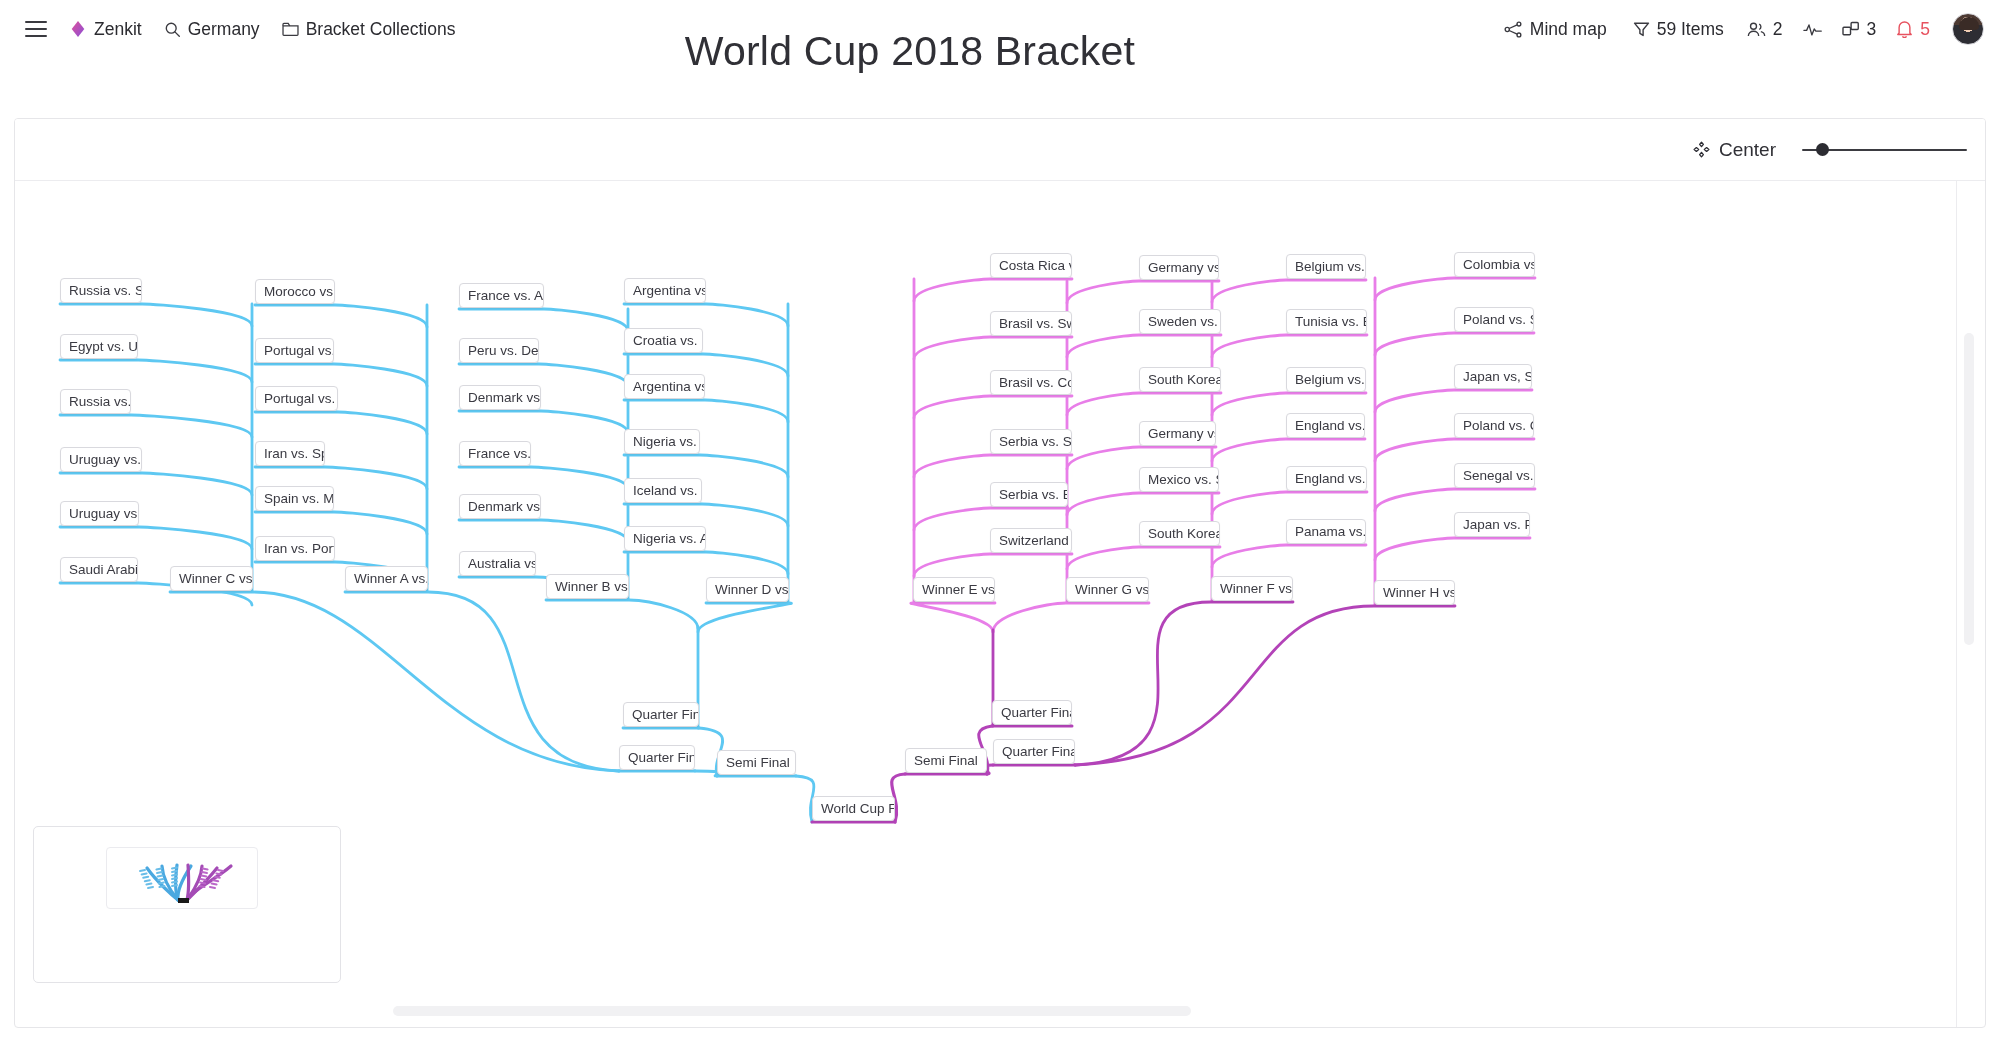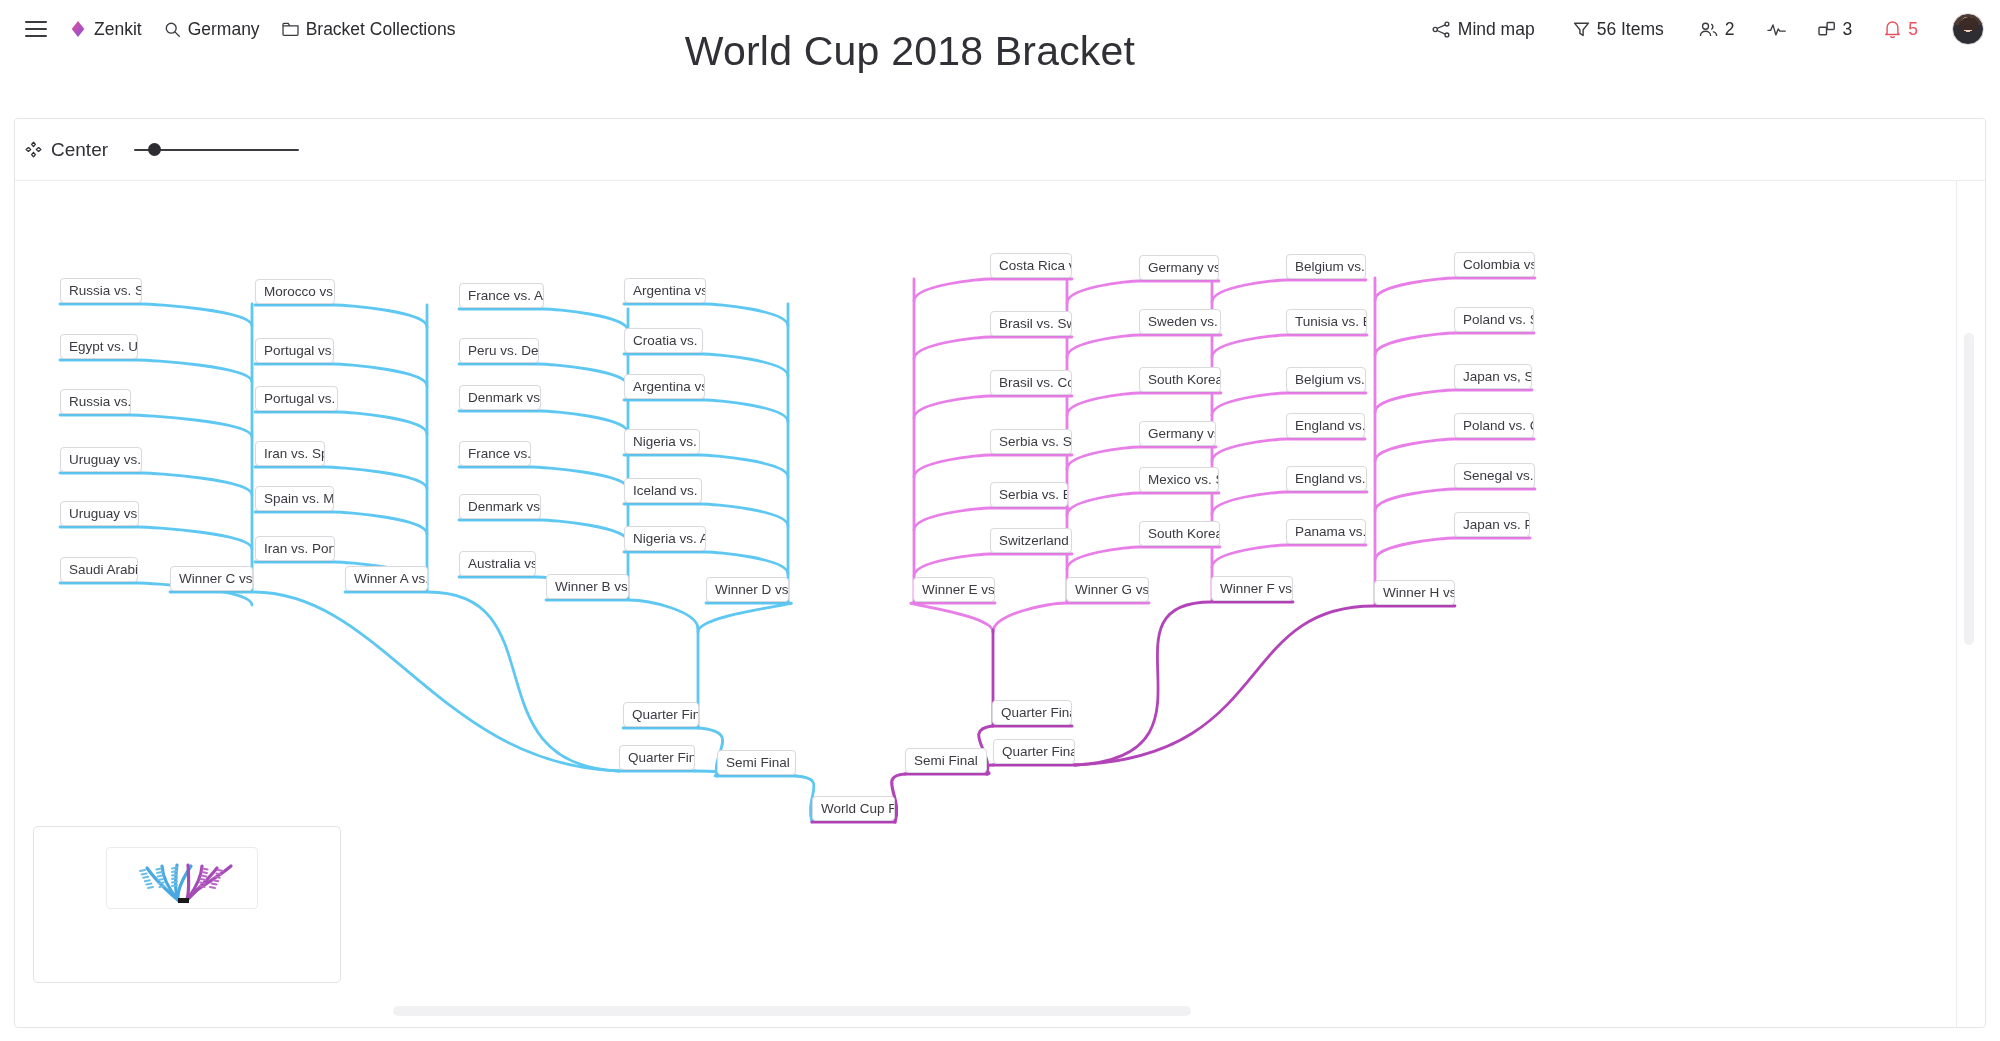--- a/index.html
+++ b/index.html
@@ -9,21 +9,21 @@
     background:#ffffff; overflow:hidden;
   }
 
   
   #topbar{
     position:absolute; left:0; top:0; width:2000px; height:58px;
     display:flex; align-items:center; z-index:30;
   }
   .tb-left{ display:flex; align-items:center; gap:0px; padding-left:14px; }
   .tb-right{ position:absolute; right:16px; top:0; height:58px;
-             display:flex; align-items:center; gap:16px; }
+             display:flex; align-items:center; gap:4px; }
   .tb-item{
     display:flex; align-items:center; gap:7px;
     padding:6px 11px; border-radius:5px;
     font-size:17.5px; color:#2b2b30; white-space:nowrap;
   }
   .tb-item.sm{ font-size:17px; padding:6px 8px; }
   .hamb{ width:22px; height:16px; position:relative; }
   .hamb i{ position:absolute; left:0; width:22px; height:1.7px; background:#3a3a40; border-radius:1px;}
   .hamb i:nth-child(1){top:0;} .hamb i:nth-child(2){top:7px;} .hamb i:nth-child(3){top:14px;}
   .zk-logo{ width:18px; height:18px; }
@@ -49,21 +49,21 @@
   }
 
   
   #card{
     position:absolute; left:14px; top:118px; width:1972px; height:910px;
     background:#fff; border:1px solid #e6e6e9; border-radius:4px; overflow:hidden;
   }
   #toolbar{
     position:absolute; left:0; top:0; width:100%; height:62px;
     border-bottom:1px solid #ececef; background:#fff; z-index:12;
-    display:flex; align-items:center; padding-right:18px;
+    display:flex; align-items:center; justify-content:flex-end; padding-right:18px;
   }
   .center-btn{
     display:flex; align-items:center; gap:9px; font-size:19px; color:#303036;
     padding:5px 10px; border-radius:5px; margin-right:16px;
   }
   .slider{ position:relative; width:165px; height:18px; display:flex; align-items:center; }
   .slider .track{ width:100%; height:2px; background:#3b3b41; border-radius:2px;}
   .slider .knob{ position:absolute; left:14px; width:13px;height:13px;border-radius:50%;background:#2c2c32;}
 
   
@@ -157,21 +157,21 @@
           </svg>
       </span>
       <span>Mind map</span>
     </div>
     <div class="tb-item">
       <span class="ico">
         <svg width="17" height="17" viewBox="0 0 18 18" fill="none" stroke="#3a3a40" stroke-width="1.5">
           <path d="M1.6 2.3h14.8l-5.7 6.9v6.1l-3.4-2.1V9.2z" stroke-linejoin="round"></path>
           </svg>
       </span>
-      <span>56 Items</span>
+      <span>59 Items</span>
     </div>
     <div class="tb-item sm">
       <span class="ico">
         <svg width="19" height="17" viewBox="0 0 21 18" fill="none" stroke="#3a3a40" stroke-width="1.5">
           <circle cx="7.2" cy="5.4" r="3.3"></circle>
             <path d="M1.5 16.2c0-3.3 2.6-5.3 5.7-5.3s5.7 2 5.7 5.3"></path>
           <path d="M13.5 3.1a3.3 3.3 0 0 1 .1 5.9"></path>
             <path d="M15.3 11.4c2.4.5 4.2 2.3 4.2 4.8"></path>
           </svg>
       </span>

